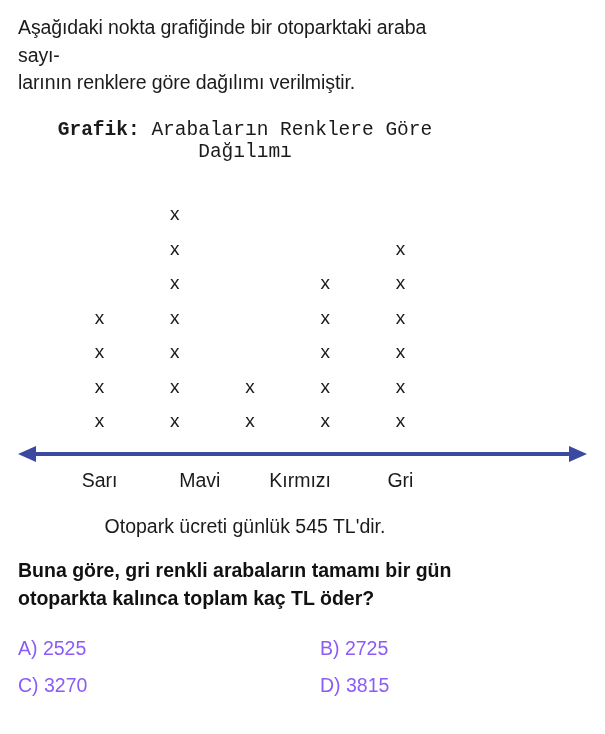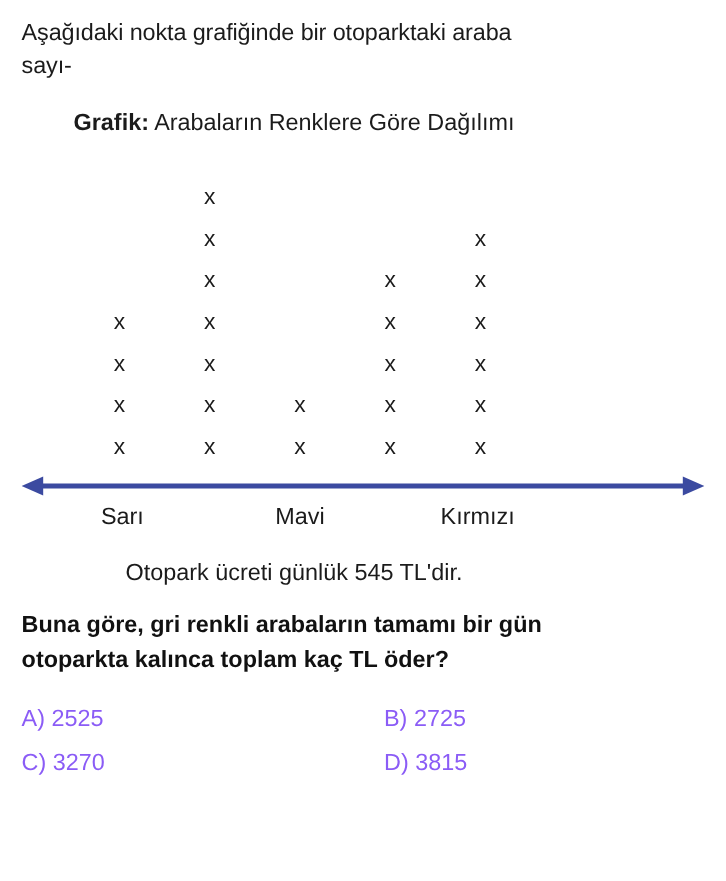--- a/index.html
+++ b/index.html
@@ -29,20 +29,21 @@
     line-height: 1.42;
     color: #1b1b1b;
     letter-spacing: -0.1px;
   }
 
   .chart-title {
     text-align: center;
     font-size: 19.5px;
     margin-top: 22px;
     color: #1b1b1b;
+    font-family: Liberation Mono, monospace;
   }
   .chart-title .lbl {
     font-weight: bold;
   }
 
   
   .plot {
     position: relative;
     margin-top: 26px;
     height: 300px;
@@ -133,20 +134,21 @@
   }
   .opt.first { width: 302px; }
 </style>
 </head>
 <body>
 
 <div class="page">
 
   <div class="intro">
     <div>Aşağıdaki nokta grafiğinde bir otoparktaki araba sayı-</div>
+    <div>larının renklere göre dağılımı verilmiştir.</div>
   </div>
 
   <div class="chart-title">
     <span class="lbl">Grafik:</span>
     <span>Arabaların Renklere Göre Dağılımı</span>
   </div>
 
   <div class="plot">
 
     <div class="columns">
@@ -197,20 +199,21 @@
         <line x1="14" y1="11" x2="555" y2="11" stroke="#3b4aa0" stroke-width="4"></line>
         <polygon points="0,11 18,3 18,19" fill="#3b4aa0"></polygon>
         <polygon points="569,11 551,3 551,19" fill="#3b4aa0"></polygon>
       </svg>
     </div>
 
     <div class="cat-labels">
       <div class="cat">Sarı</div>
       <div class="cat">Mavi</div>
       <div class="cat">Kırmızı</div>
+      <div class="cat">Gri</div>
     </div>
 
   </div>
 
   <div class="fee">Otopark ücreti günlük 545 TL'dir.</div>
 
   <div class="question">
     <span>Buna göre, gri renkli arabaların tamamı bir gün</span>
     <span class="l2">otoparkta kalınca toplam kaç TL öder?</span>
   </div>

